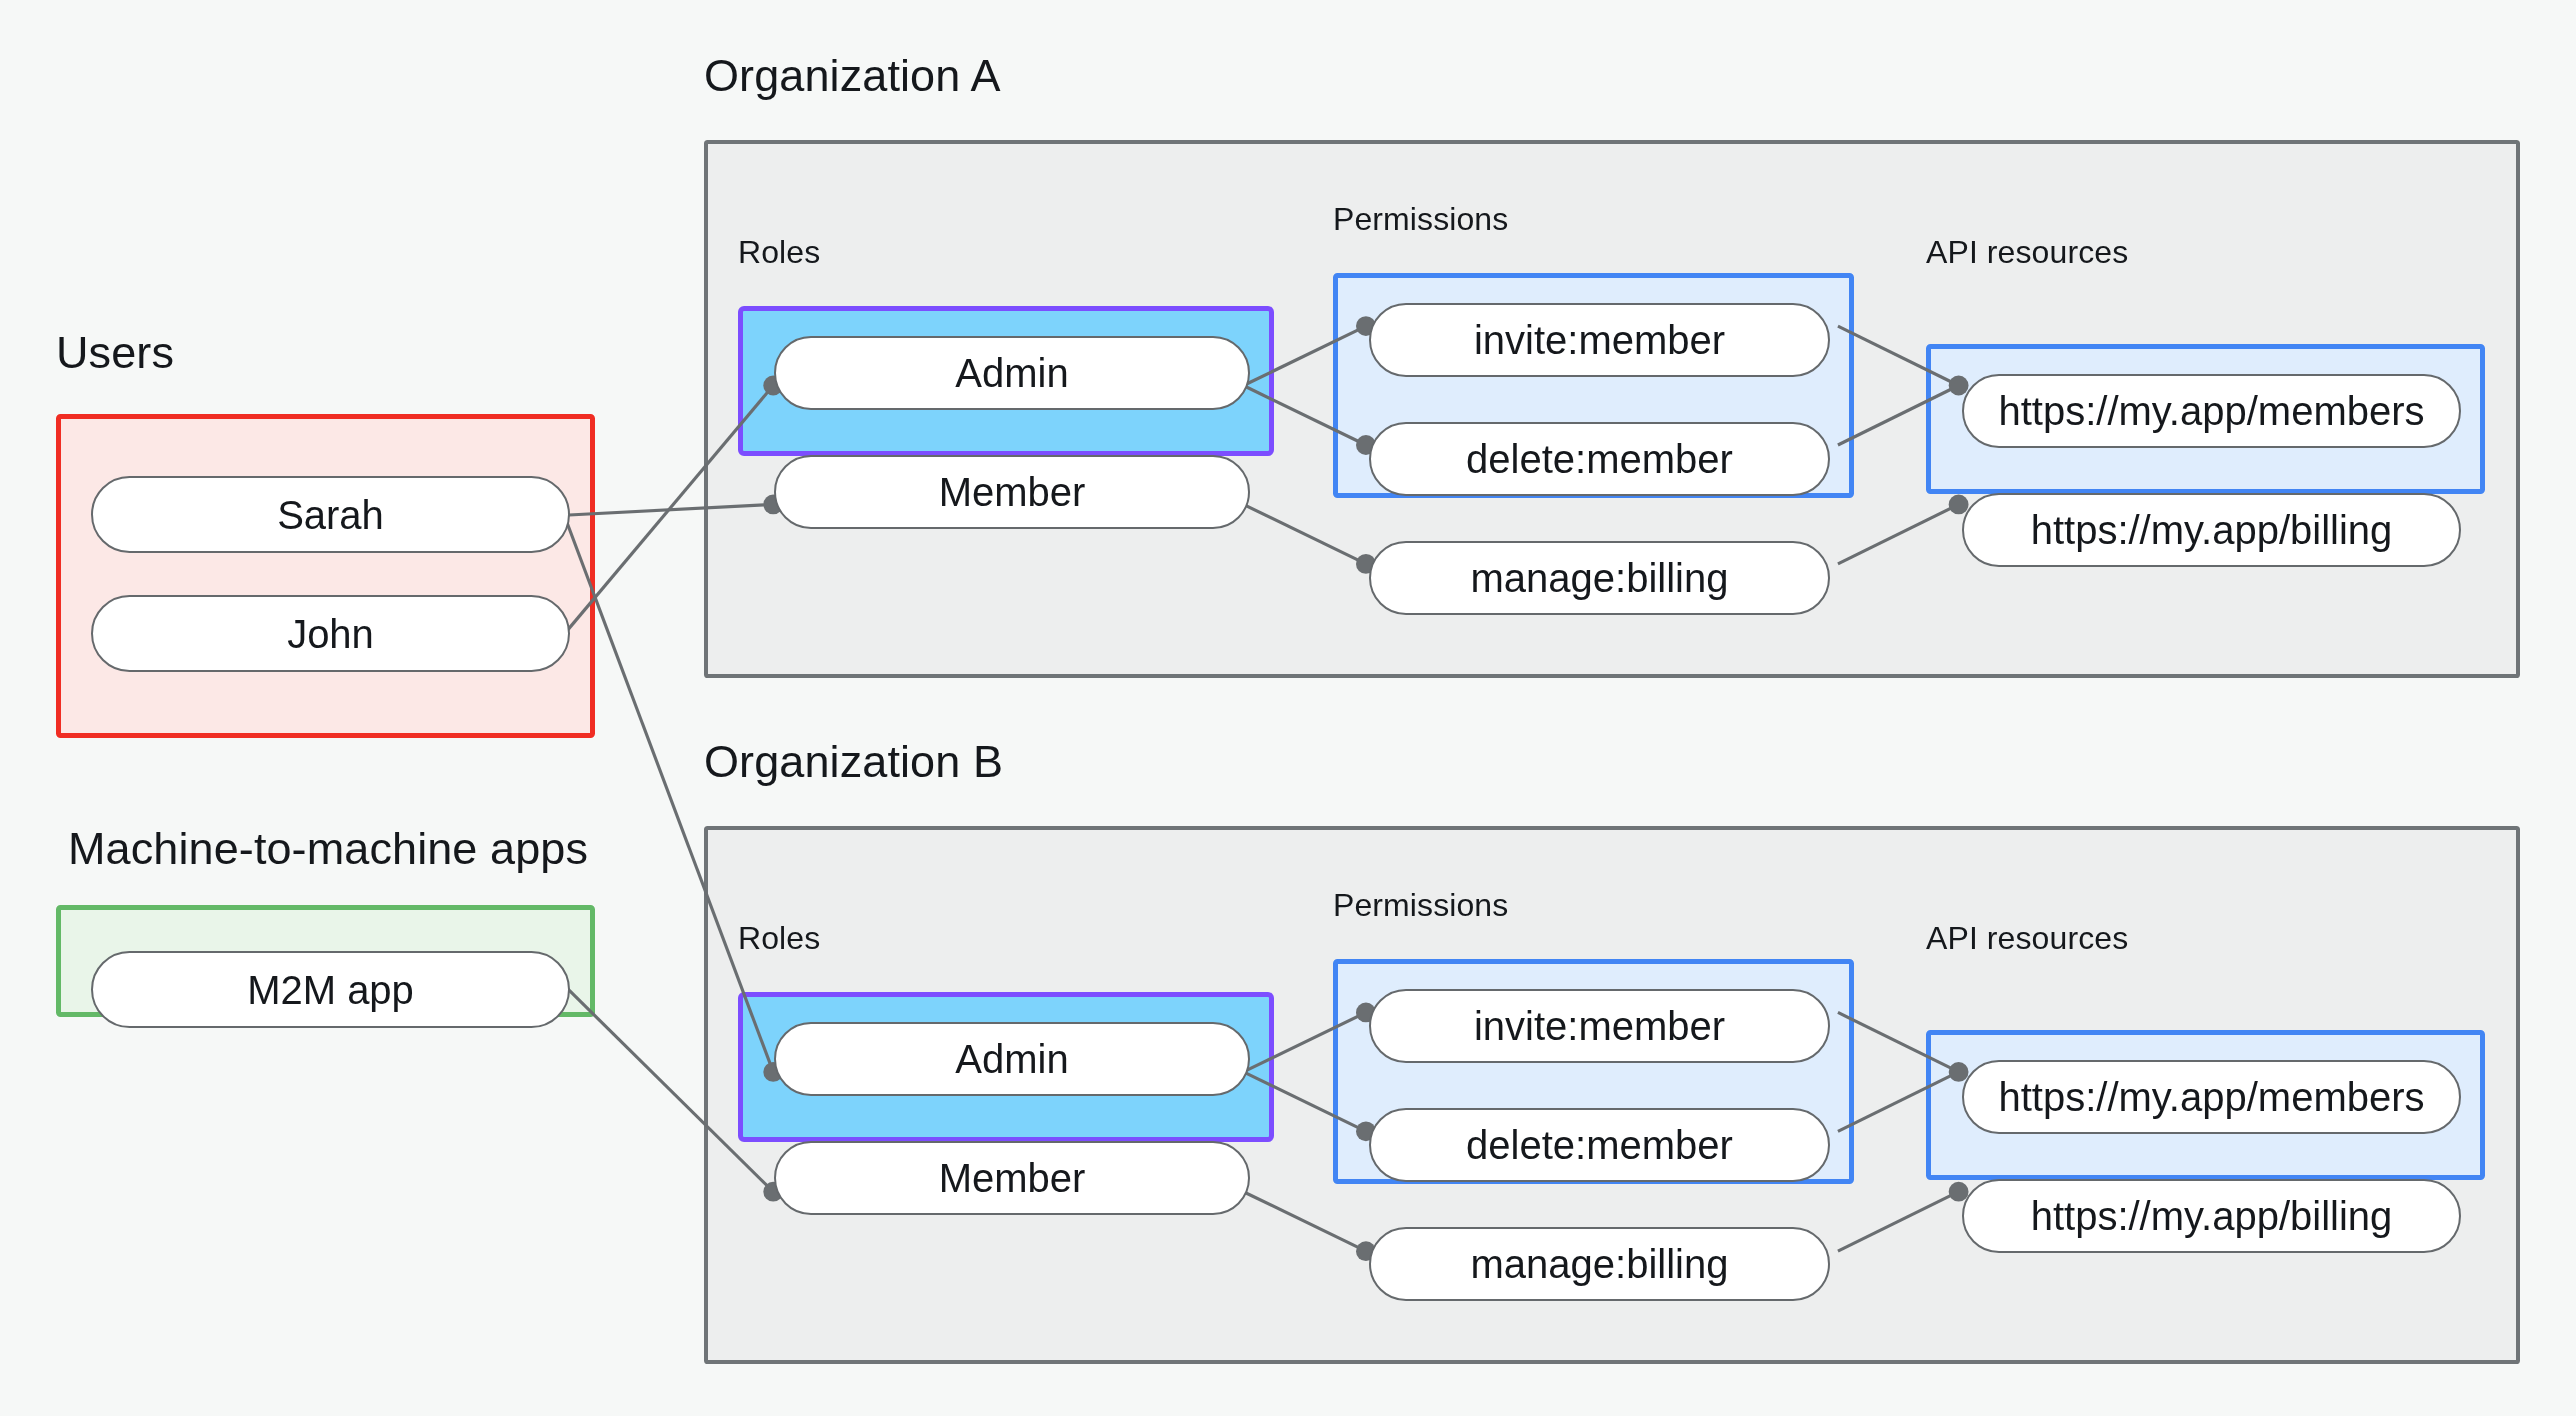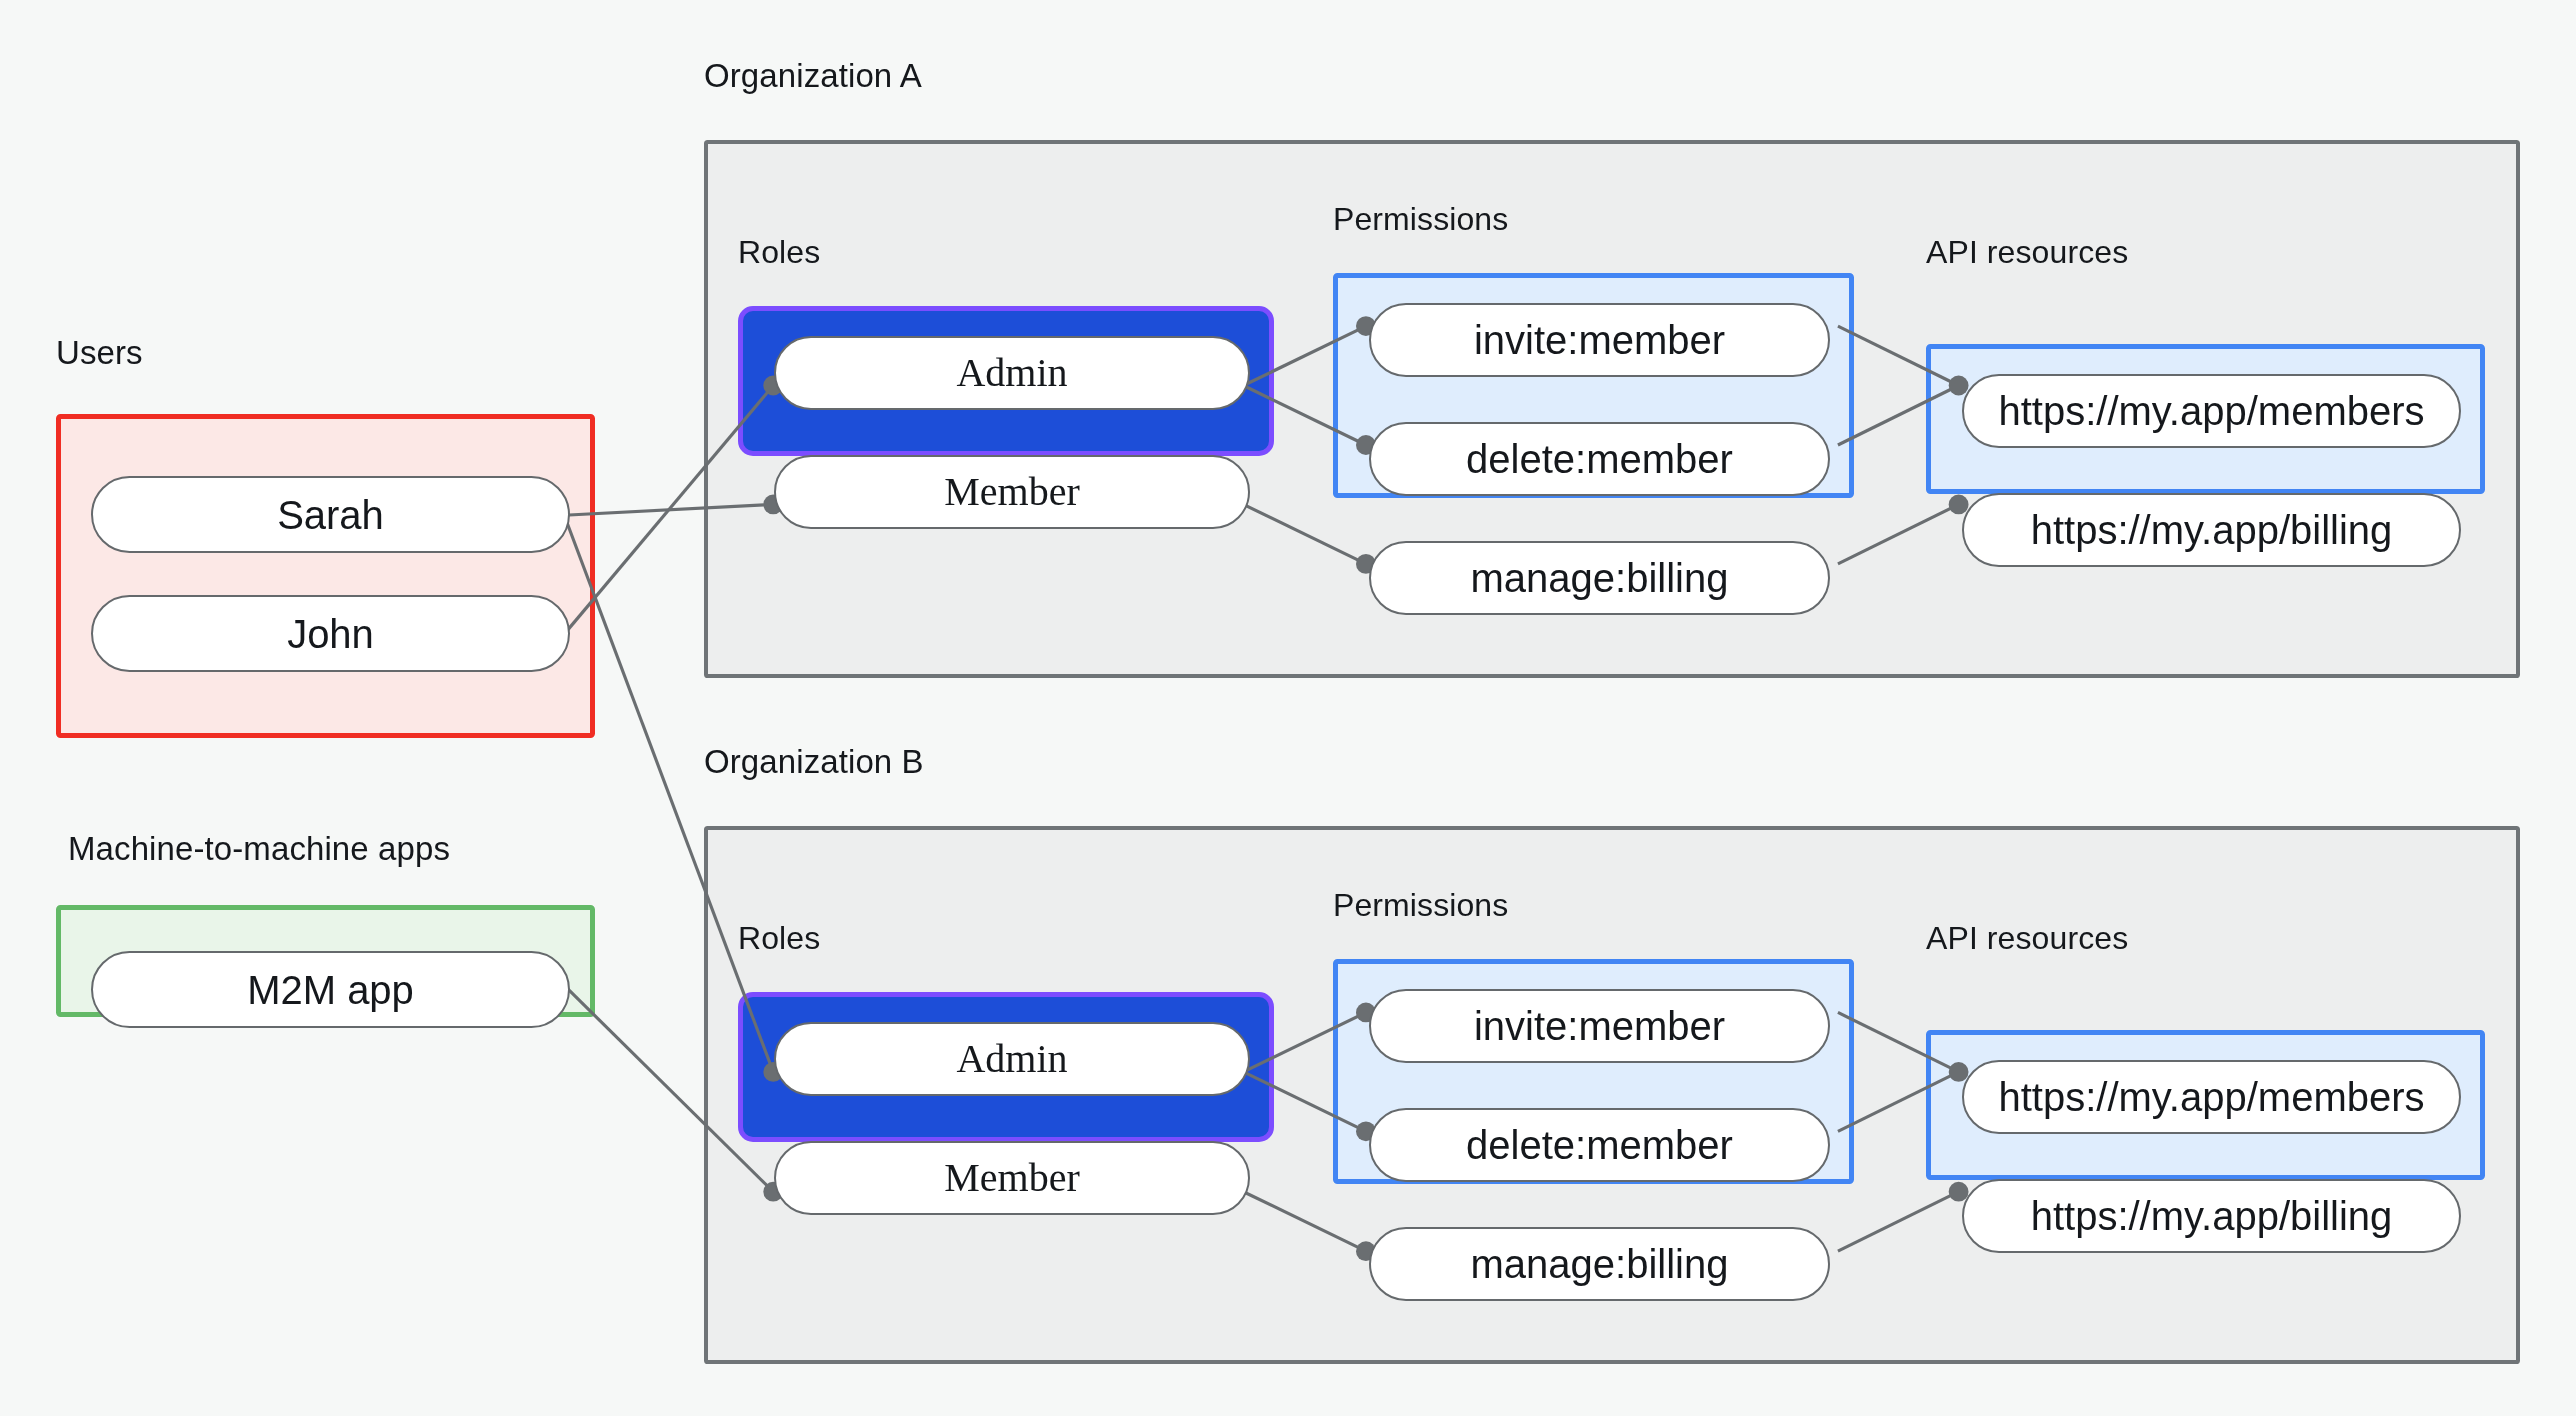--- a/index.html
+++ b/index.html
@@ -9,33 +9,33 @@
     background:#F6F8F7;
     font-family:"Liberation Sans", sans-serif;
     color:#111418;
     overflow:hidden;
   }
   #stage{position:relative;width:2576px;height:1416px;}
 
   
   .caption{
     position:absolute;
-    font-size:33px;
+    font-size:45px;
     line-height:40px;
     letter-spacing:0.1px;
     color:#15181C;
     white-space:nowrap;
   }
 
   
   .group{position:absolute;box-sizing:border-box;border-radius:3.6px;}
   .group.org{border:4.5px solid #6F7477;background:#EDEEEE;}
   .group.users{border:5.4px solid #F02D23;background:#FCE8E6;border-radius:4.5px;}
   .group.m2m{border:5.4px solid #63B967;background:#E9F5E9;border-radius:4.5px;}
-  .group.roles{border:5.4px solid #7C4DFF;background:#1d4ed8;border-radius:15px;font-family:Liberation Serif, serif;}
+  .group.roles{border:5.4px solid #7C4DFF;background:#7dd3fc;border-radius:6px;}
   .group.perms{border:5.4px solid #4285F4;background:#DFEDFD;border-radius:4.5px;}
   .group.apis{border:5.4px solid #4285F4;background:#DFEDFD;border-radius:4.5px;margin-top:38px;}
 
   
   .pill{
     position:absolute;
     box-sizing:border-box;
     background:#FFFFFF;
     border:2.7px solid #65696C;
     border-radius:900px;

